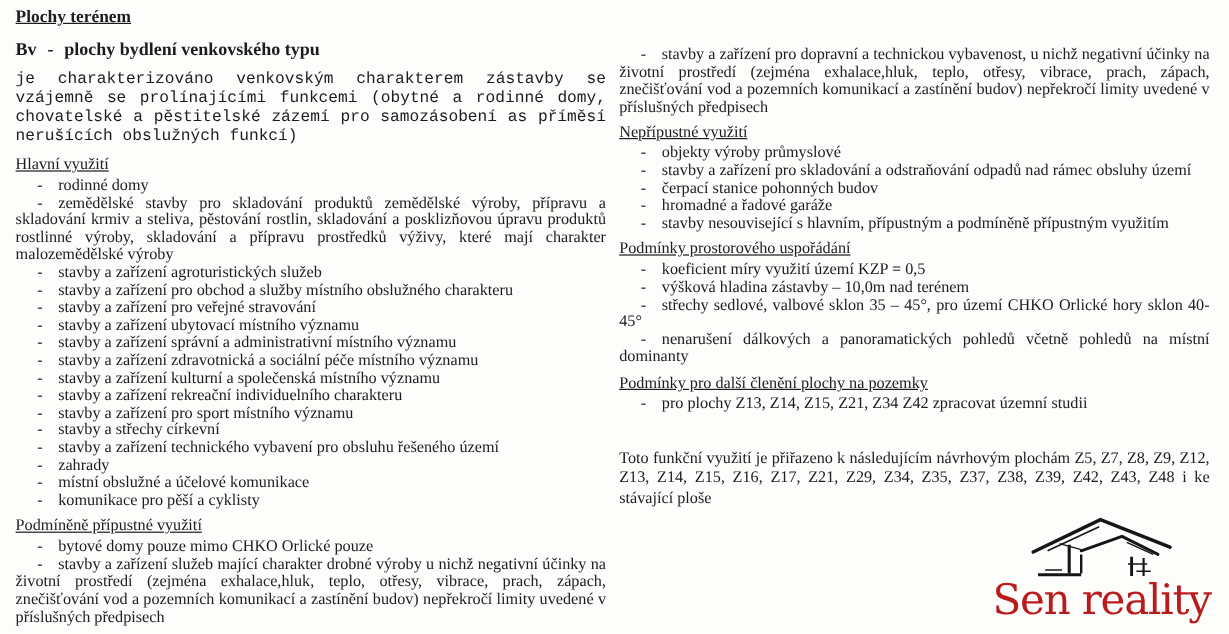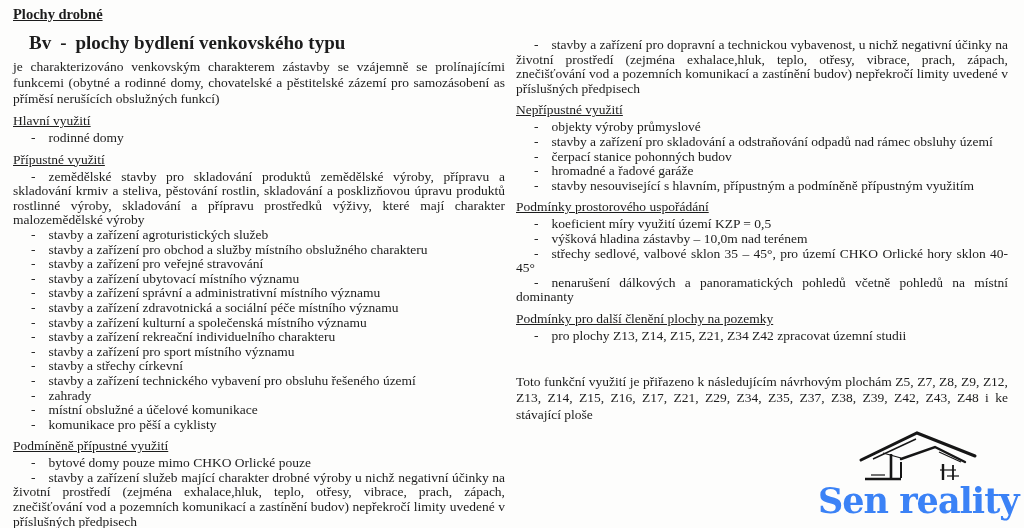--- a/index.html
+++ b/index.html
@@ -13,65 +13,64 @@
     overflow:hidden;
   }
   .col{position:absolute;top:0;}
   .col-left{left:13px;width:492px;top:6px;}
   .col-right{left:516px;width:492px;top:38px;}
   .title{
     font-size:14.5px;font-weight:bold;text-decoration:underline;
     margin:0 0 10px 0;line-height:17px;
   }
   .subtitle{
-    font-size:19px;font-weight:bold;margin:0 0 7px 16px;line-height:19px;
+    font-size:15px;font-weight:bold;margin:0 0 7px 0;line-height:19px;
   }
   .subtitle .subdash{display:inline-block;margin:0 9px;}
-  .para{margin:0;text-align:justify;line-height:16px;}
+  .para{margin:0;text-align:justify;line-height:16px;font-family:Liberation Mono, monospace;}
   .heading{
     font-size:13.5px;font-weight:normal;text-decoration:underline;
     margin:6px 0 2px 0;line-height:16px;
   }
   .li{
     margin:0;text-indent:18px;text-align:justify;line-height:14.6px;
   }
   .li .dash{margin-right:13px;}
   .closing{margin:30px 0 0 0;text-align:justify;line-height:16.5px;}
   .logo{
     position:absolute;left:818px;top:426px;width:200px;
     text-align:center;
   }
   .logo-house{display:block;margin:0 auto -4px auto;}
   .logo-text{
     font-family:"DejaVu Serif", serif;
-    font-weight:bold;
+    font-weight:normal;
     font-size:35px;
     line-height:34px;
     letter-spacing:-1px;
-    color:#3b82f6;
+    color:#b91c1c;
     white-space:nowrap;
   }
 </style>
 </head>
 <body>
 
 <div class="page">
 
   <div class="col col-left">
 
-    <h1 class="title">Plochy drobné</h1>
+    <h1 class="title">Plochy terénem</h1>
 
     <h2 class="subtitle"><span>Bv</span><span class="subdash">-</span><span>plochy bydlení venkovského typu</span></h2>
 
     <p class="para">je charakterizováno venkovským charakterem zástavby se vzájemně se prolínajícími funkcemi (obytné a rodinné domy, chovatelské a pěstitelské zázemí pro samozásobení as příměsí nerušících obslužných funkcí)</p>
 
     <h3 class="heading">Hlavní využití</h3>
     <p class="li"><span class="dash">-</span><span>rodinné domy</span></p>
 
-    <h3 class="heading">Přípustné využití</h3>
     <p class="li"><span class="dash">-</span><span>zemědělské stavby pro skladování produktů zemědělské výroby, přípravu a skladování krmiv a steliva, pěstování rostlin, skladování a posklizňovou úpravu produktů rostlinné výroby, skladování a přípravu prostředků výživy, které mají charakter malozemědělské výroby</span></p>
     <p class="li"><span class="dash">-</span><span>stavby a zařízení agroturistických služeb</span></p>
     <p class="li"><span class="dash">-</span><span>stavby a zařízení pro obchod a služby místního obslužného charakteru</span></p>
     <p class="li"><span class="dash">-</span><span>stavby a zařízení pro veřejné stravování</span></p>
     <p class="li"><span class="dash">-</span><span>stavby a zařízení ubytovací místního významu</span></p>
     <p class="li"><span class="dash">-</span><span>stavby a zařízení správní a administrativní místního významu</span></p>
     <p class="li"><span class="dash">-</span><span>stavby a zařízení zdravotnická a sociální péče místního významu</span></p>
     <p class="li"><span class="dash">-</span><span>stavby a zařízení kulturní a společenská místního významu</span></p>
     <p class="li"><span class="dash">-</span><span>stavby a zařízení rekreační individuelního charakteru</span></p>
     <p class="li"><span class="dash">-</span><span>stavby a zařízení pro sport místního významu</span></p>

